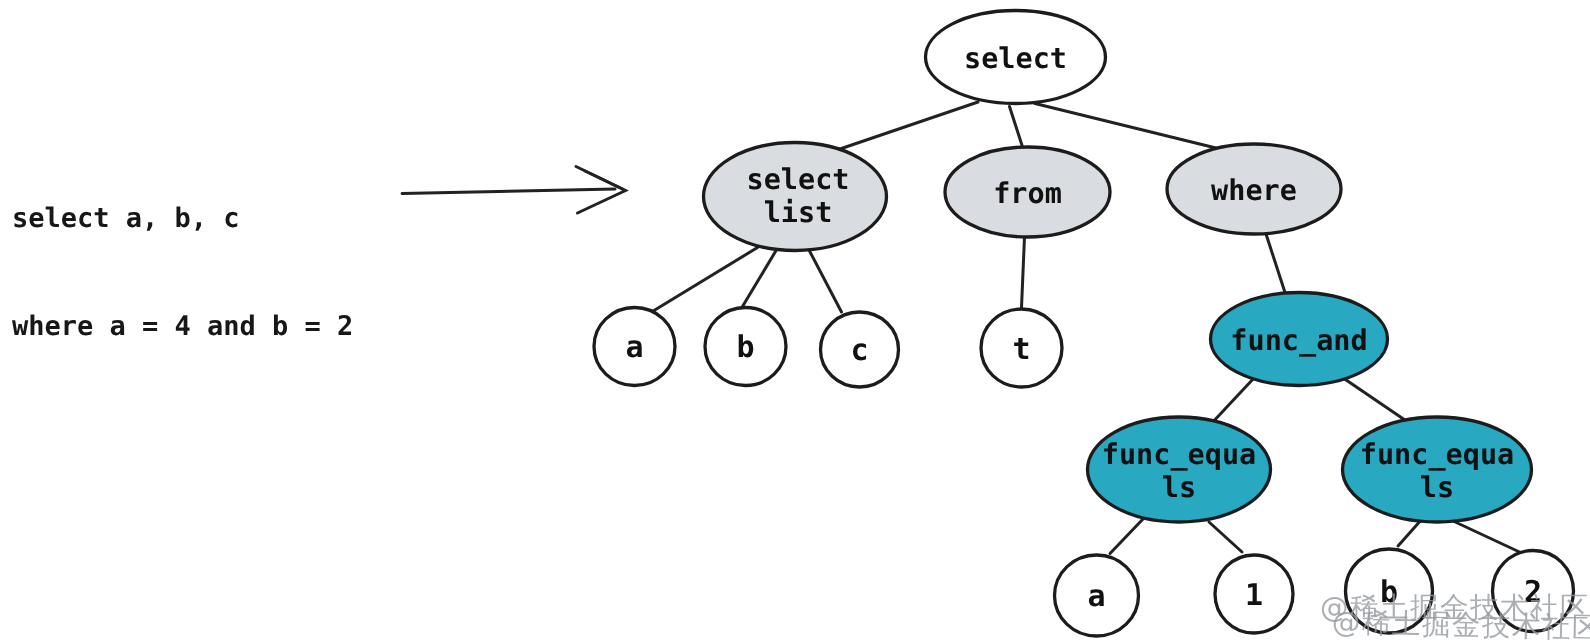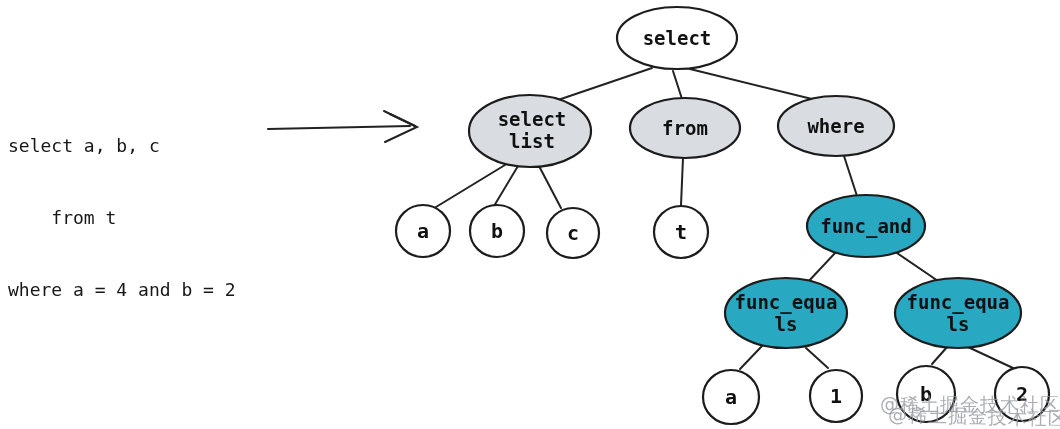--- a/index.html
+++ b/index.html
@@ -10,21 +10,21 @@
     background: #ffffff;
     overflow: hidden;
     font-family: "DejaVu Sans Mono", monospace;
   }
   .sql-block {
     position: absolute;
     left: 8px;
     top: 86px;
     font-family: "DejaVu Sans Mono", monospace;
     font-size: 18px;
-    font-weight: normal;
+    font-weight: bold;
     line-height: 24px;
     color: #171717;
     white-space: pre;
   }
   svg.tree { position: absolute; left: 0; top: 0; }
   svg.tree .edge { stroke: #222222; stroke-width: 2; stroke-linecap: round; fill: none; }
   svg.tree .node-shape { stroke: #1c1c1c; stroke-width: 2.2; }
   svg.tree .fill-white { fill: #ffffff; }
   svg.tree .fill-gray  { fill: #d9dce0; }
   svg.tree .fill-teal  { fill: #29a8c1; }
@@ -47,21 +47,20 @@
   .watermark.copy1 { left: 880px; top: 392px; }
   .watermark.copy2 { left: 888px; top: 404px; transform: rotate(1.2deg); }
 </style>
 </head>
 <body>
 
 <div class="canvas">
 
   <div class="sql-block">
     <div>select a, b, c</div>
-    <div>    from t</div>
     <div>where a = 4 and b = 2</div>
   </div>
 
   <svg class="tree" width="1060" height="429" viewBox="0 0 1060 429">
 
     <g>
       <path class="edge" d="M268 129 L410 126"></path>
       <path class="edge" d="M384 111 L417 127 L385 142"></path>
       <path class="edge" d="M390 114 L415 126"></path>
     </g>

